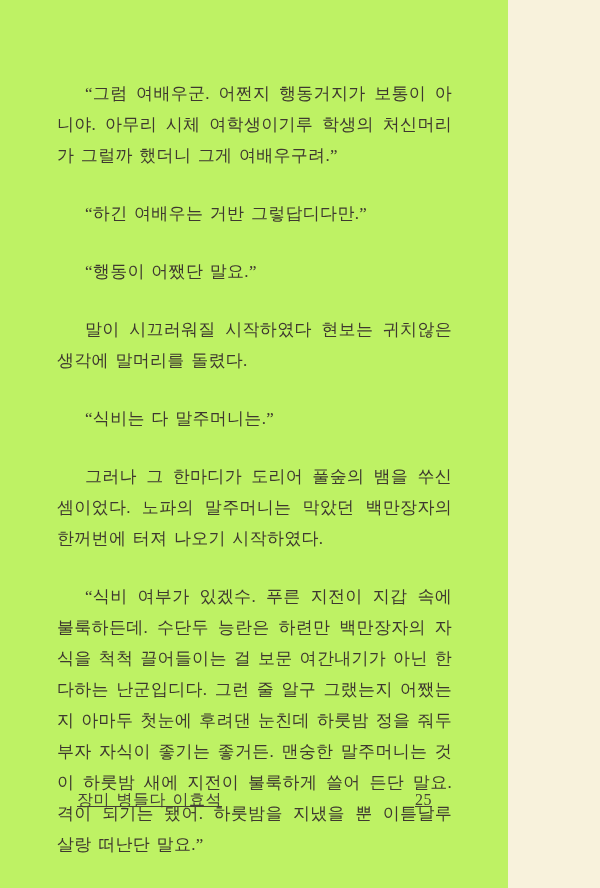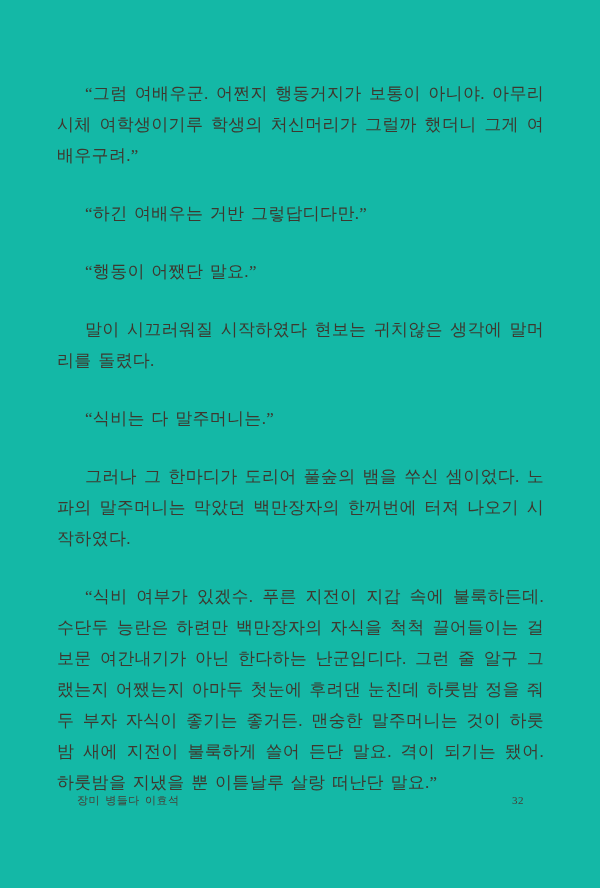--- a/index.html
+++ b/index.html
@@ -8,61 +8,62 @@
   }
   body {
     width: 600px;
     height: 888px;
     overflow: hidden;
     background: #f8f2dc;
     font-family: "Liberation Serif", "DejaVu Serif", serif;
   }
   .page {
     position: relative;
-    width: 600px;
+    width: 508px;
     height: 888px;
     box-sizing: border-box;
     padding: 78px 56px 0 57px;
-    background: #14b8a6;
+    background: #bef264;
   }
   .text-body p {
     margin: 0 0 27px 0;
     font-size: 17px;
     line-height: 31px;
     text-align: justify;
     text-indent: 28px;
     word-spacing: 2px;
     letter-spacing: 0.3px;
     color: #3e382f;
   }
   .page-footer {
     position: absolute;
     top: 790px;
     left: 77px;
     right: 76px;
     display: flex;
     justify-content: space-between;
     align-items: baseline;
-    font-size: 11px;
+    font-size: 16px;
     line-height: 20px;
     color: #454037;
     letter-spacing: 0.5px;
     word-spacing: 2px;
+    text-decoration: underline;
   }
 </style>
 </head>
 <body>
 
 <div class="page">
   <main class="text-body">
     <p>“그럼 여배우군. 어쩐지 행동거지가 보통이 아니야. 아무리 시체 여학생이기루 학생의 처신머리가 그럴까 했더니 그게 여배우구려.”</p>
     <p>“하긴 여배우는 거반 그렇답디다만.”</p>
     <p>“행동이 어쨌단 말요.”</p>
     <p>말이 시끄러워질 시작하였다 현보는 귀치않은 생각에 말머리를 돌렸다.</p>
     <p>“식비는 다 말주머니는.”</p>
     <p>그러나 그 한마디가 도리어 풀숲의 뱀을 쑤신 셈이었다. 노파의 말주머니는 막았던 백만장자의 한꺼번에 터져 나오기 시작하였다.</p>
     <p>“식비 여부가 있겠수. 푸른 지전이 지갑 속에 불룩하든데. 수단두 능란은 하련만 백만장자의 자식을 척척 끌어들이는 걸 보문 여간내기가 아닌 한다하는 난군입디다. 그런 줄 알구 그랬는지 어쨌는지 아마두 첫눈에 후려댄 눈친데 하룻밤 정을 줘두 부자 자식이 좋기는 좋거든. 맨숭한 말주머니는 것이 하룻밤 새에 지전이 불룩하게 쓸어 든단 말요. 격이 되기는 됐어. 하룻밤을 지냈을 뿐 이튿날루 살랑 떠난단 말요.”</p>
   </main>
   <footer class="page-footer">
     <span>장미 병들다 이효석</span>
-    <span>32</span>
+    <span>25</span>
   </footer>
 </div>
 
 </body></html>

